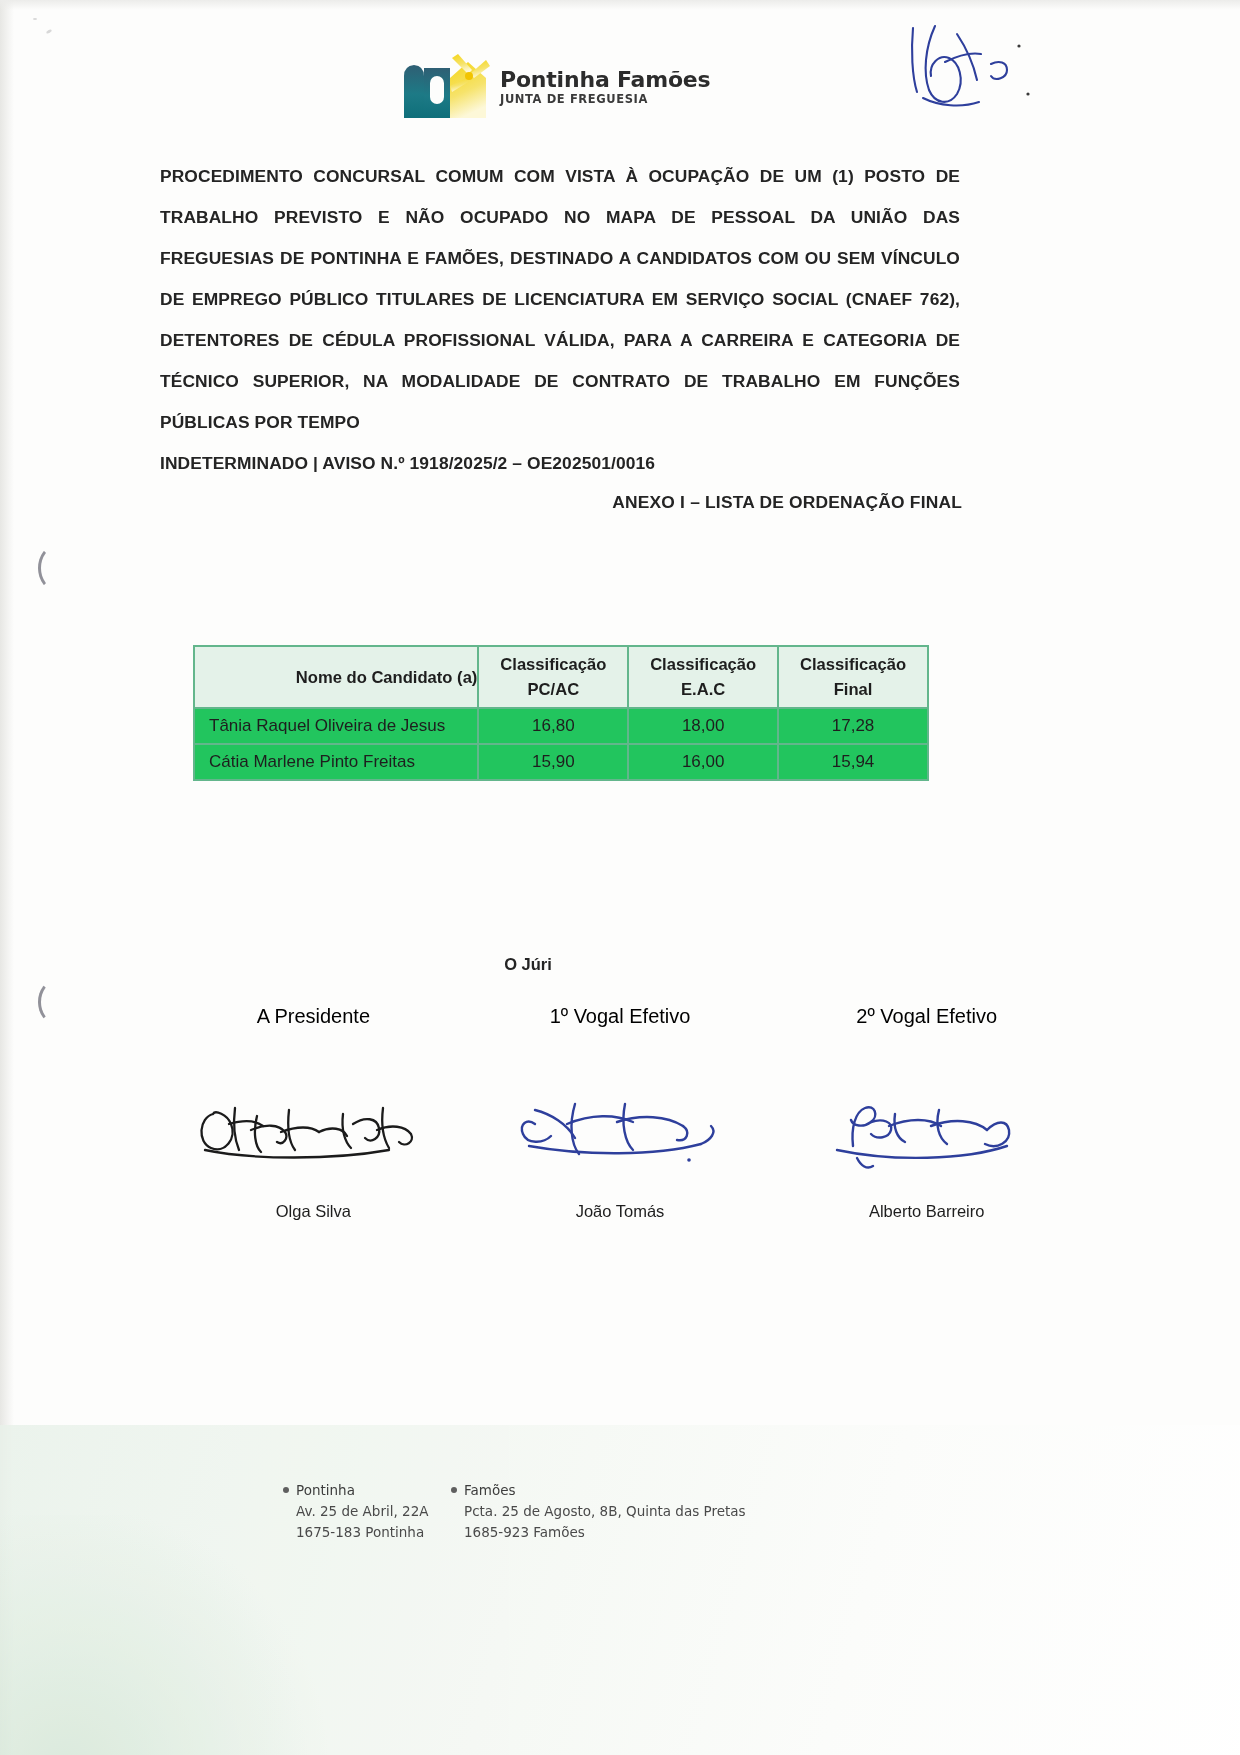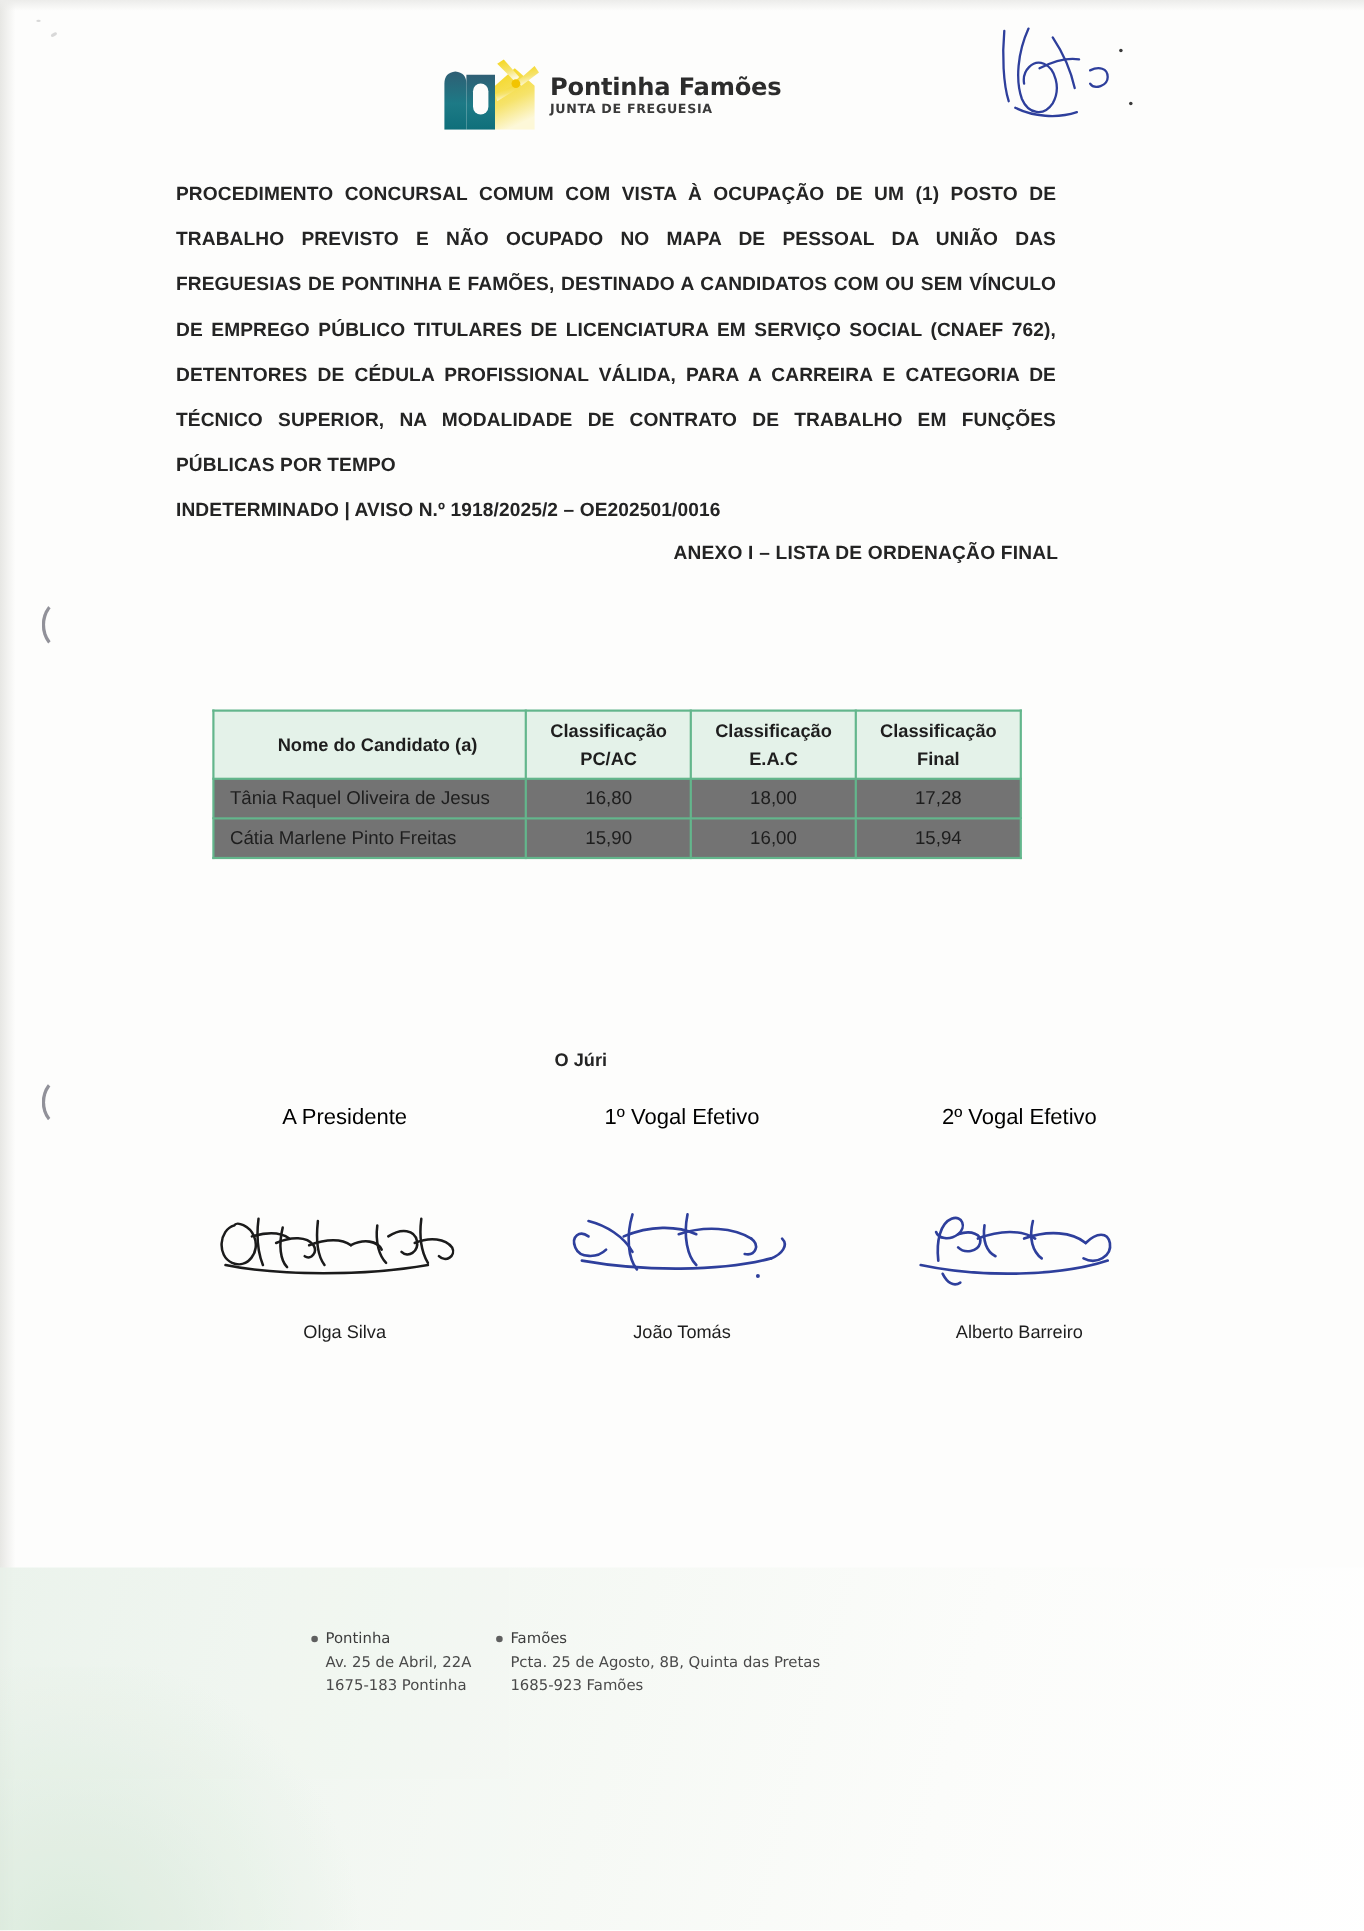--- a/index.html
+++ b/index.html
@@ -139,31 +139,31 @@
     color: #1e1e1e;
   }
   .results-table thead th {
     background: #e4f2e9;
     font-weight: bold;
     height: 60px;
     line-height: 25px;
     vertical-align: middle;
   }
   .results-table thead th.name-head {
-    text-align: center;
+    text-align: right;
     padding-left: 14px;
     font-size: 16.6px;
   }
   .results-table thead th.score-head {
     text-align: center;
     font-size: 16.6px;
   }
   .results-table tbody td {
     height: 34px;
-    background: #737373;
+    background: #22c55e;
     font-size: 17px;
   }
   .results-table tbody td.cand-name {
     text-align: left;
     padding-left: 14px;
   }
   .results-table tbody td.score {
     text-align: center;
   }
   .col-name  { width: 285px; }

